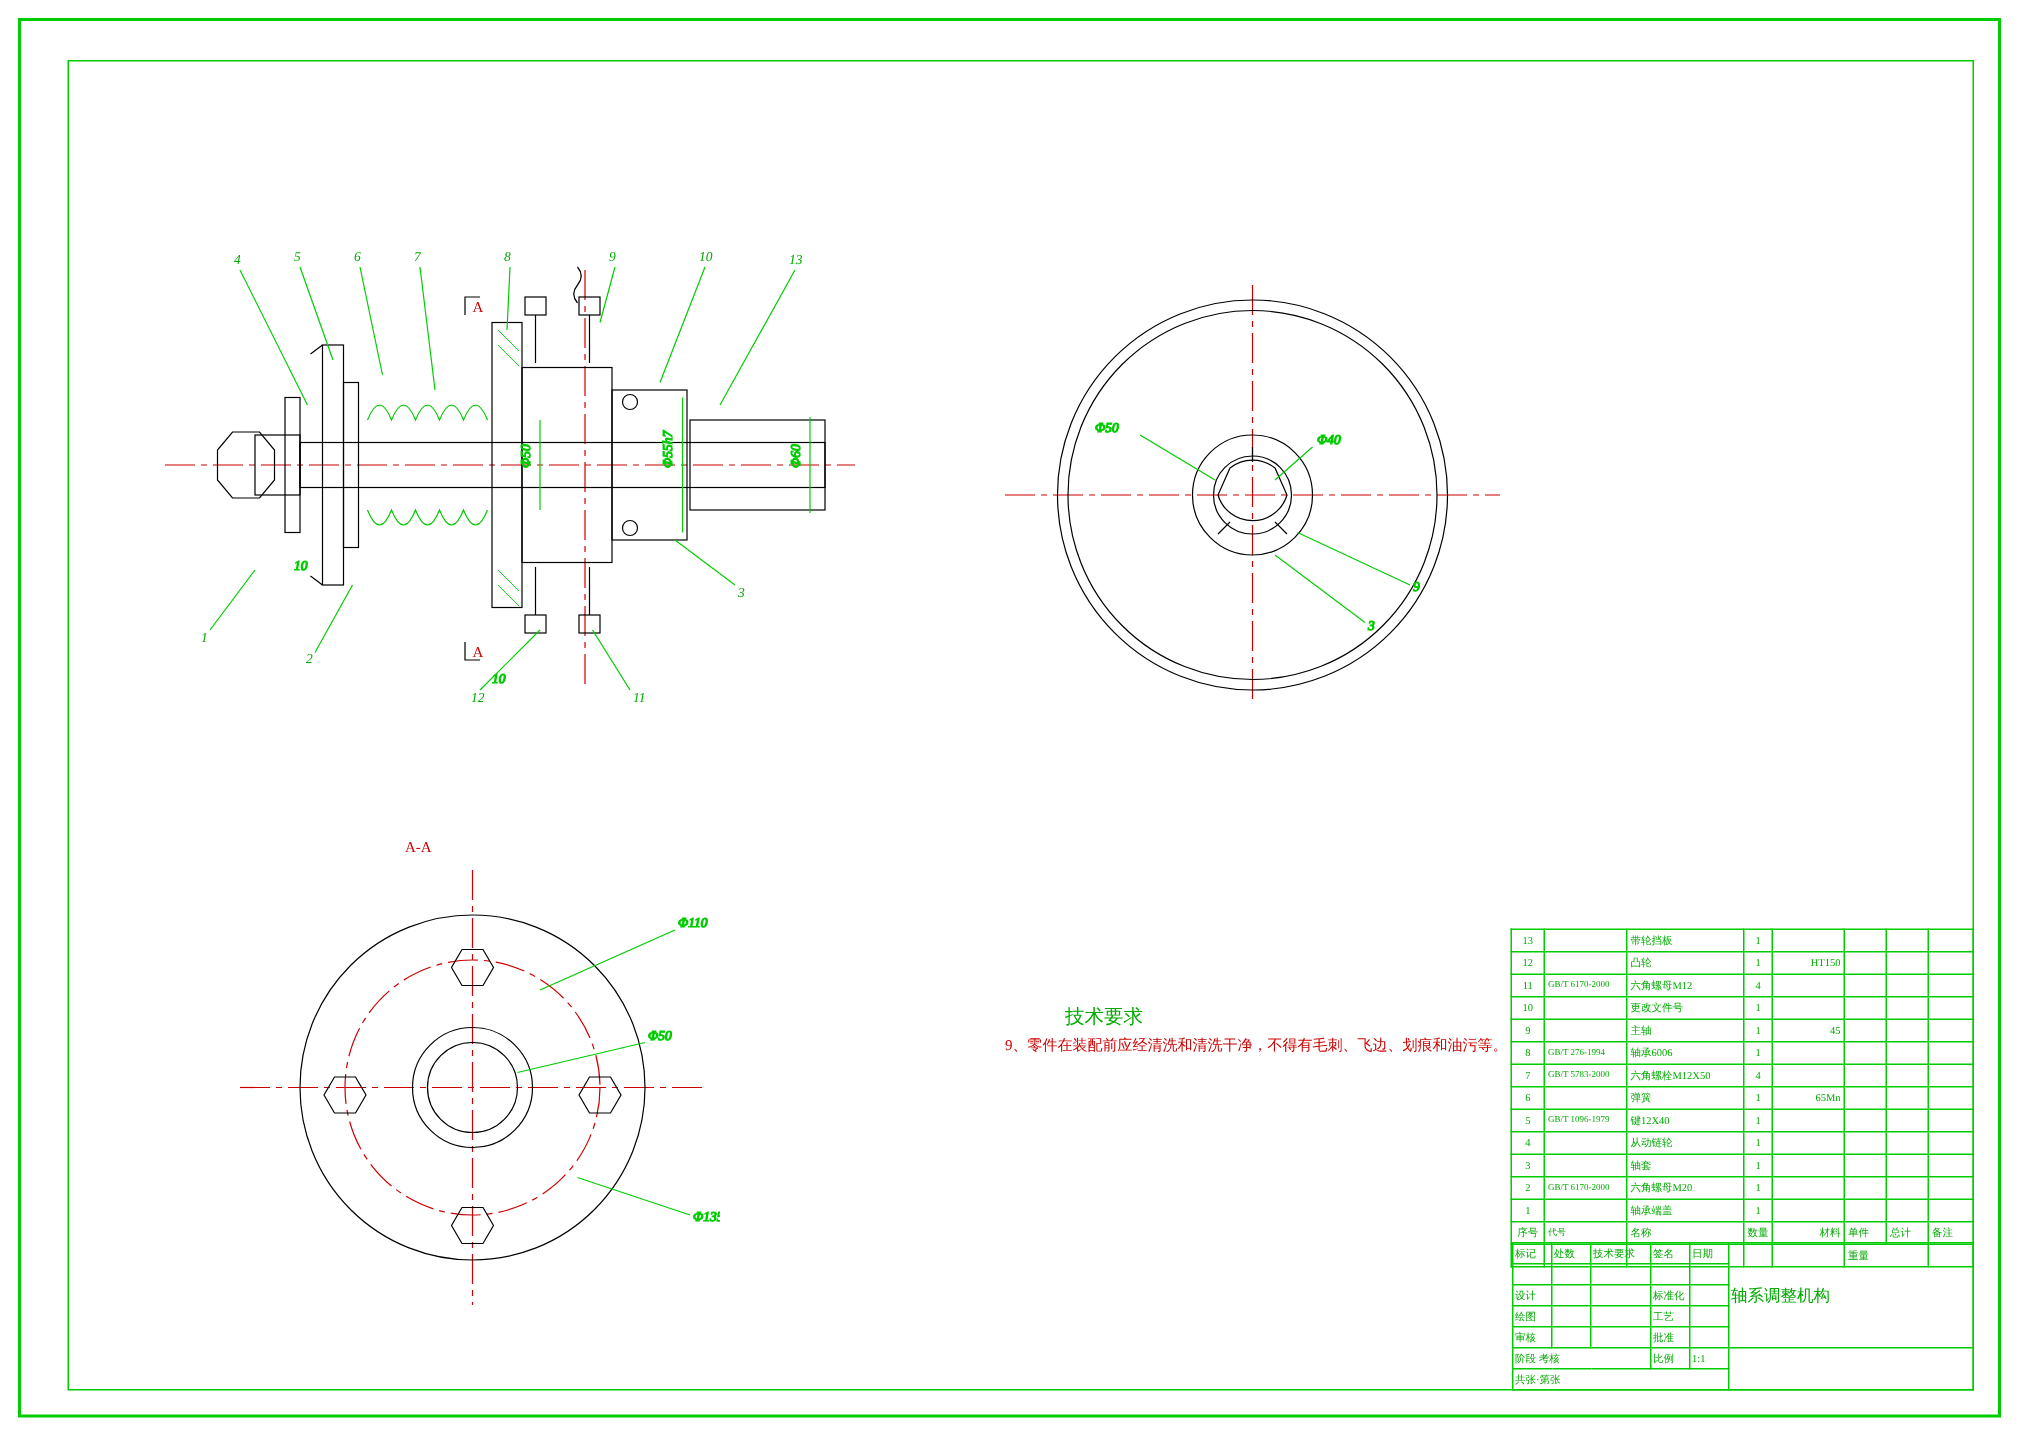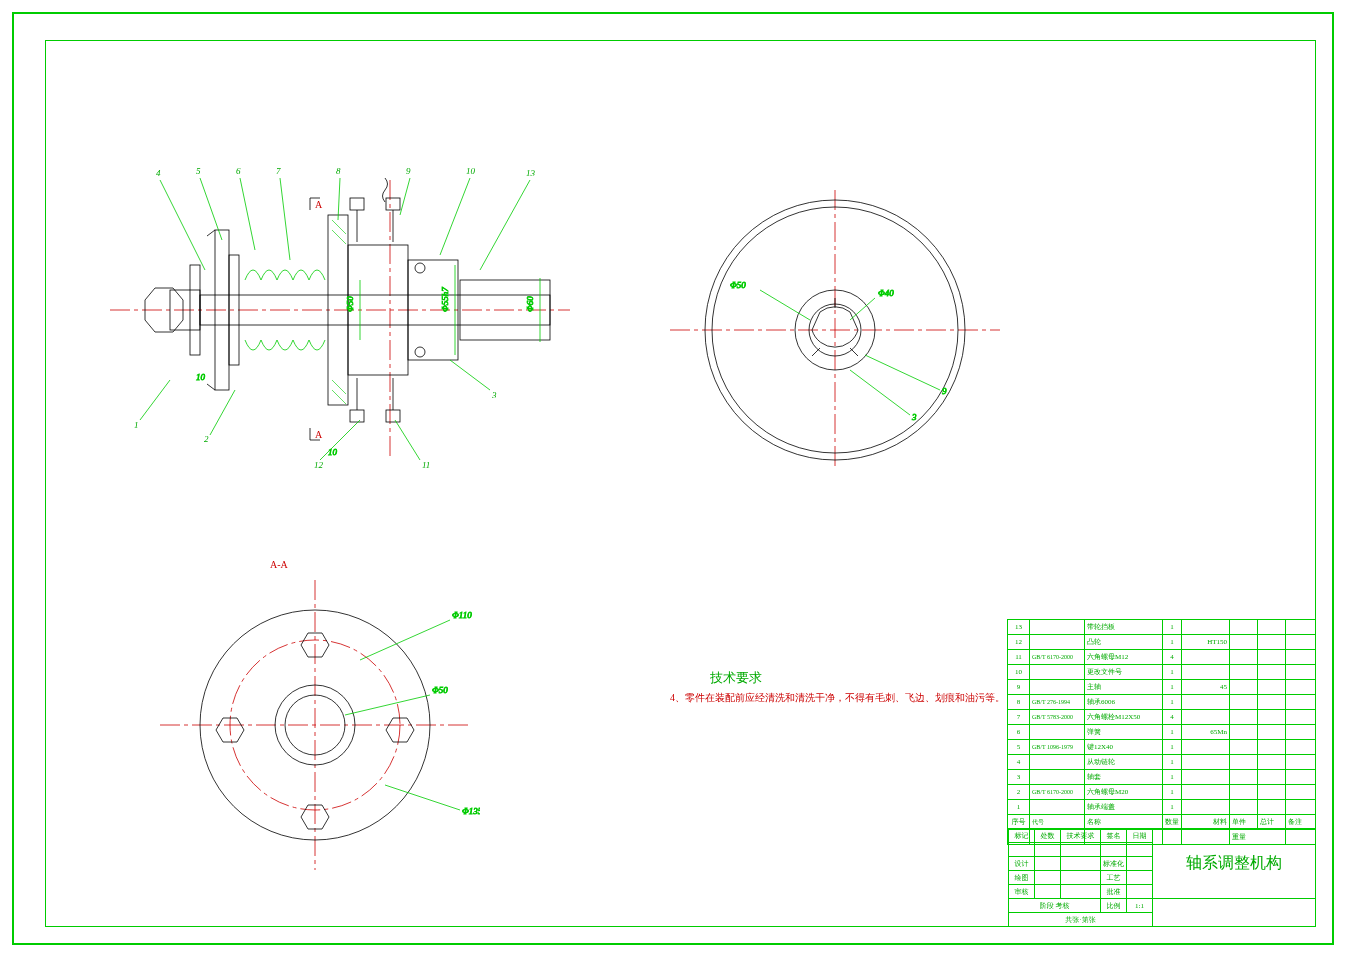--- a/index.html
+++ b/index.html
@@ -10,21 +10,21 @@
 .tb{position:absolute;right:30px;bottom:30px;border-collapse:collapse;font-size:7px;color:#00aa00}
 .tb td{border:1px solid #00cc00;padding:0 2px;height:14px;line-height:14px;white-space:nowrap;overflow:hidden;box-sizing:border-box}
 .num{width:22px;text-align:center}
 .std{width:55px;font-size:6px}
 .name{width:78px}
 .qty{width:18px;text-align:center}
 .mat{width:48px;text-align:right}
 .w1{width:28px}.w2{width:28px}
 .rem{width:30px}
 .tblock{position:absolute;right:30px;bottom:30px;border-collapse:collapse;font-size:7px;color:#00aa00}
-.tblock td{border:1px solid #00cc00;box-sizing:border-box;text-align:center;vertical-align:middle}
+.tblock td{border:1px solid #00cc00;box-sizing:border-box;text-align:left;vertical-align:middle}
 .notes{position:absolute;left:670px;top:670px;color:#cc0000;font-size:10px;line-height:16px}
 .notes .ttl{color:#00aa00;font-size:13px;margin-bottom:4px;margin-left:40px}
 .labelg{fill:#00aa00;font-size:9px;font-style:italic}
 .labelr{fill:#cc0000;font-size:10px}
 .cline{stroke:#00cc00;stroke-width:0.8;fill:none}
 .dline{stroke:#cc0000;stroke-width:0.8;fill:none;stroke-dasharray:20 4 4 4}
 .thin{stroke:#000;stroke-width:0.8;fill:none}
 .hatch{stroke:#00cc00;stroke-width:0.6}
 </style>
 </head>
@@ -170,21 +170,21 @@
         <text class="labelg" x="302" y="68">Φ110</text>
     <line x1="195" y1="165" x2="280" y2="145"></line>
         <text class="labelg" x="282" y="143">Φ50</text>
     <line x1="235" y1="235" x2="310" y2="260"></line>
         <text class="labelg" x="312" y="264">Φ135</text>
   </g>
 </svg>
 
 <div class="notes">
   <div class="ttl">技术要求</div>
-  <div>4、零件在装配前应经清洗和清洗干净，不得有毛刺、飞边、划痕和油污等。</div>
+  <div>9、零件在装配前应经清洗和清洗干净，不得有毛刺、飞边、划痕和油污等。</div>
 </div>
 
 <table class="tb" style="bottom:112px">
 <tbody id="bom-body">
         <tr>
           <td class="num">13</td>
           <td class="std"></td>
           <td class="name">带轮挡板</td>
           <td class="qty">1</td>
           <td class="mat"></td>
@@ -337,21 +337,21 @@
     </table>
 
 <table class="tblock">
 <tbody>
         <tr style="height:14px">
           <td style="width:26px">标记</td>
           <td style="width:26px">处数</td>
           <td style="width:40px">技术要求</td>
           <td style="width:26px">签名</td>
           <td style="width:26px">日期</td>
-          <td rowspan="5" style="width:163px;font-size:16px">轴系调整机构</td>
+          <td rowspan="5" style="width:163px;font-size:11px">轴系调整机构</td>
         </tr>
 <tr style="height:14px">
           <td></td>
           <td></td>
           <td></td>
           <td></td>
           <td></td>
         </tr>
 <tr style="height:14px">
           <td>设计</td>

